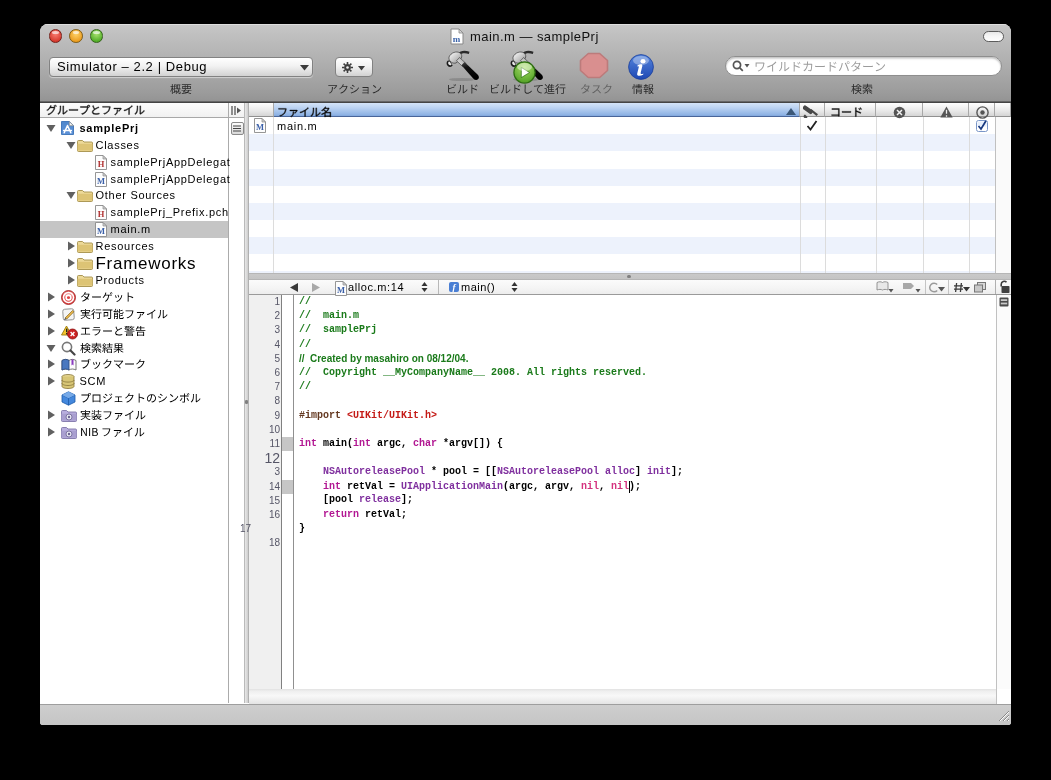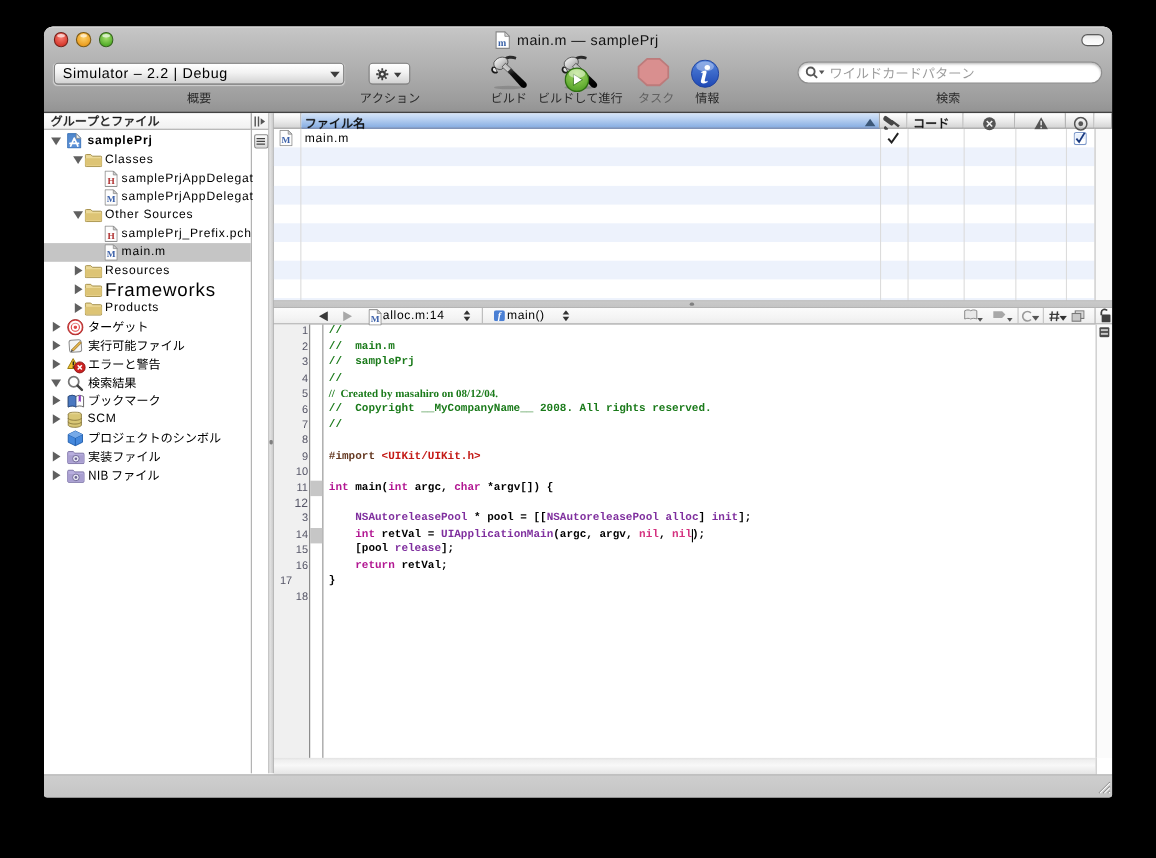--- a/index.html
+++ b/index.html
@@ -486,38 +486,38 @@
 <div class="lbl" style="left:200px;top:286.1px;width:40px;text-align:right;font-size:10px;color:#556;line-height:12px">2</div>
 <div class="lbl" style="left:200px;top:300.3px;width:40px;text-align:right;font-size:10px;color:#556;line-height:12px">3</div>
 <div class="lbl" style="left:200px;top:314.5px;width:40px;text-align:right;font-size:10px;color:#556;line-height:12px">4</div>
 <div class="lbl" style="left:200px;top:328.7px;width:40px;text-align:right;font-size:10px;color:#556;line-height:12px">5</div>
 <div class="lbl" style="left:200px;top:342.9px;width:40px;text-align:right;font-size:10px;color:#556;line-height:12px">6</div>
 <div class="lbl" style="left:200px;top:357.1px;width:40px;text-align:right;font-size:10px;color:#556;line-height:12px">7</div>
 <div class="lbl" style="left:200px;top:371.3px;width:40px;text-align:right;font-size:10px;color:#556;line-height:12px">8</div>
 <div class="lbl" style="left:200px;top:385.5px;width:40px;text-align:right;font-size:10px;color:#556;line-height:12px">9</div>
 <div class="lbl" style="left:200px;top:399.7px;width:40px;text-align:right;font-size:10px;color:#556;line-height:12px">10</div>
 <div class="lbl" style="left:200px;top:413.9px;width:40px;text-align:right;font-size:10px;color:#556;line-height:12px">11</div>
-<div class="lbl" style="left:200px;top:428.1px;width:40px;text-align:right;font-size:11px;color:#556;line-height:12px">12</div>
+<div class="lbl" style="left:200px;top:428.1px;width:40px;text-align:right;font-size:14px;color:#556;line-height:12px">12</div>
 <div class="lbl" style="left:200px;top:442.3px;width:40px;text-align:right;font-size:10px;color:#556;line-height:12px">3</div>
 <div class="lbl" style="left:200px;top:456.5px;width:40px;text-align:right;font-size:10px;color:#556;line-height:12px">14</div>
 <div class="lbl" style="left:200px;top:470.7px;width:40px;text-align:right;font-size:10px;color:#556;line-height:12px">15</div>
 <div class="lbl" style="left:200px;top:484.9px;width:40px;text-align:right;font-size:10px;color:#556;line-height:12px">16</div>
-<div class="lbl" style="left:200px;top:499.1px;width:40px;text-align:center;font-size:10px;color:#556;line-height:12px">17</div>
+<div class="lbl" style="left:200px;top:499.1px;width:40px;text-align:left;font-size:10px;color:#556;line-height:12px">17</div>
 <div class="lbl" style="left:200px;top:513.3px;width:40px;text-align:right;font-size:10px;color:#556;line-height:12px">18</div>
 <div class="a" style="left:955.5px;top:270.9px;width:15.5px;height:394.1px;background:#fbfbfb;border-left:1px solid #c1c1c1"></div>
 <svg class="a" style="left:958.5px;top:273.1px" width="10" height="10" viewBox="0 0 10 10">
       <rect x="0.5" y="0.5" width="9" height="9" rx="1" fill="#4a4a4a"></rect>
       <rect x="1.8" y="2.2" width="6.4" height="1.8" fill="#c8c8c8"></rect>
       <rect x="1.8" y="5.6" width="6.4" height="1.8" fill="#c8c8c8"></rect>
     </svg>
 <div class="lbl" style="left:258.9px;top:271.9px;font-family:'Liberation Mono',monospace;font-size:10px;font-weight:bold;line-height:12px;letter-spacing:0"><span style="color:#1a7a1a">//</span></div>
 <div class="lbl" style="left:258.9px;top:286.1px;font-family:'Liberation Mono',monospace;font-size:10px;font-weight:bold;line-height:12px;letter-spacing:0"><span style="color:#1a7a1a">//  main.m</span></div>
 <div class="lbl" style="left:258.9px;top:300.3px;font-family:'Liberation Mono',monospace;font-size:10px;font-weight:bold;line-height:12px;letter-spacing:0"><span style="color:#1a7a1a">//  samplePrj</span></div>
 <div class="lbl" style="left:258.9px;top:314.5px;font-family:'Liberation Mono',monospace;font-size:10px;font-weight:bold;line-height:12px;letter-spacing:0"><span style="color:#1a7a1a">//</span></div>
-<div class="lbl" style="left:258.9px;top:328.7px;font-family:Liberation Serif, serif;font-size:10px;font-weight:bold;line-height:12px;letter-spacing:0"><span style="color:#1a7a1a">//  Created by masahiro on 08/12/04.</span></div>
+<div class="lbl" style="left:258.9px;top:328.7px;font-family:Liberation Sans, sans-serif;font-size:10px;font-weight:bold;line-height:12px;letter-spacing:0"><span style="color:#1a7a1a">//  Created by masahiro on 08/12/04.</span></div>
 <div class="lbl" style="left:258.9px;top:342.9px;font-family:'Liberation Mono',monospace;font-size:10px;font-weight:bold;line-height:12px;letter-spacing:0"><span style="color:#1a7a1a">//  Copyright __MyCompanyName__ 2008. All rights reserved.</span></div>
 <div class="lbl" style="left:258.9px;top:357.1px;font-family:'Liberation Mono',monospace;font-size:10px;font-weight:bold;line-height:12px;letter-spacing:0"><span style="color:#1a7a1a">//</span></div>
 <div class="lbl" style="left:258.9px;top:385.5px;font-family:'Liberation Mono',monospace;font-size:10px;font-weight:bold;line-height:12px;letter-spacing:0"><span style="color:#643820">#import </span><span style="color:#c41a16">&lt;UIKit/UIKit.h&gt;</span></div>
 <div class="lbl" style="left:258.9px;top:413.9px;font-family:'Liberation Mono',monospace;font-size:10px;font-weight:bold;line-height:12px;letter-spacing:0"><span style="color:#b21792">int</span><span style="color:#000"> main(</span><span style="color:#b21792">int</span><span style="color:#000"> argc, </span><span style="color:#b21792">char</span><span style="color:#000"> *argv[]) {</span></div>
 <div class="lbl" style="left:258.9px;top:442.3px;font-family:'Liberation Mono',monospace;font-size:10px;font-weight:bold;line-height:12px;letter-spacing:0"><span style="color:#000">    </span><span style="color:#7f2f9e">NSAutoreleasePool</span><span style="color:#000"> * pool = [[</span><span style="color:#7f2f9e">NSAutoreleasePool</span><span style="color:#000"> </span><span style="color:#7f2f9e">alloc</span><span style="color:#000">] </span><span style="color:#7f2f9e">init</span><span style="color:#000">];</span></div>
 <div class="lbl" style="left:258.9px;top:456.5px;font-family:'Liberation Mono',monospace;font-size:10px;font-weight:bold;line-height:12px;letter-spacing:0"><span style="color:#000">    </span><span style="color:#b21792">int</span><span style="color:#000"> retVal = </span><span style="color:#7f2f9e">UIApplicationMain</span><span style="color:#000">(argc, argv, </span><span style="color:#d4307e">nil</span><span style="color:#000">, </span><span style="color:#d4307e">nil</span><span style="color:#000">);</span></div>
 <div class="lbl" style="left:258.9px;top:470px;font-family:'Liberation Mono',monospace;font-size:10px;font-weight:bold;line-height:12px;letter-spacing:0"><span style="color:#000">    [pool </span><span style="color:#7f2f9e">release</span><span style="color:#000">];</span></div>
 <div class="lbl" style="left:258.9px;top:484.9px;font-family:'Liberation Mono',monospace;font-size:10px;font-weight:bold;line-height:12px;letter-spacing:0"><span style="color:#000">    </span><span style="color:#b21792">return</span><span style="color:#000"> retVal;</span></div>
 <div class="lbl" style="left:258.9px;top:499.1px;font-family:'Liberation Mono',monospace;font-size:10px;font-weight:bold;line-height:12px;letter-spacing:0"><span style="color:#000">}</span></div>
 <div class="a" style="left:588.9px;top:456.5px;width:1px;height:12px;background:#000"></div>

